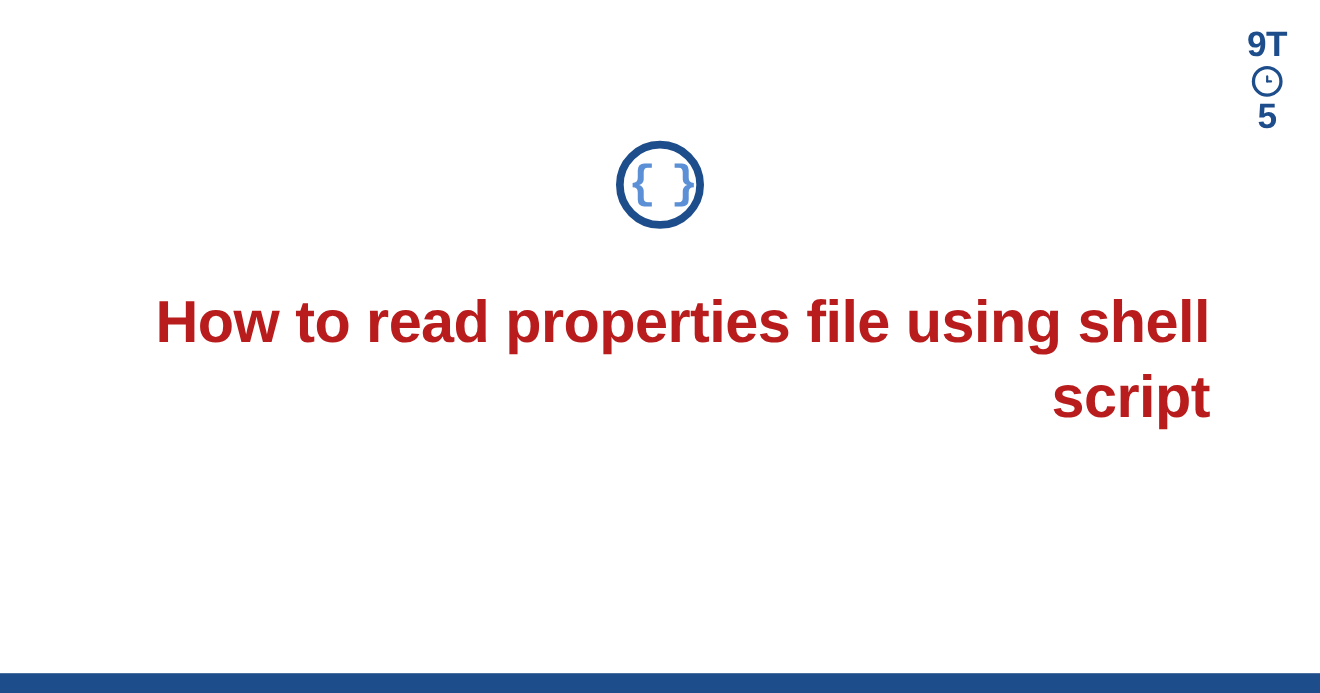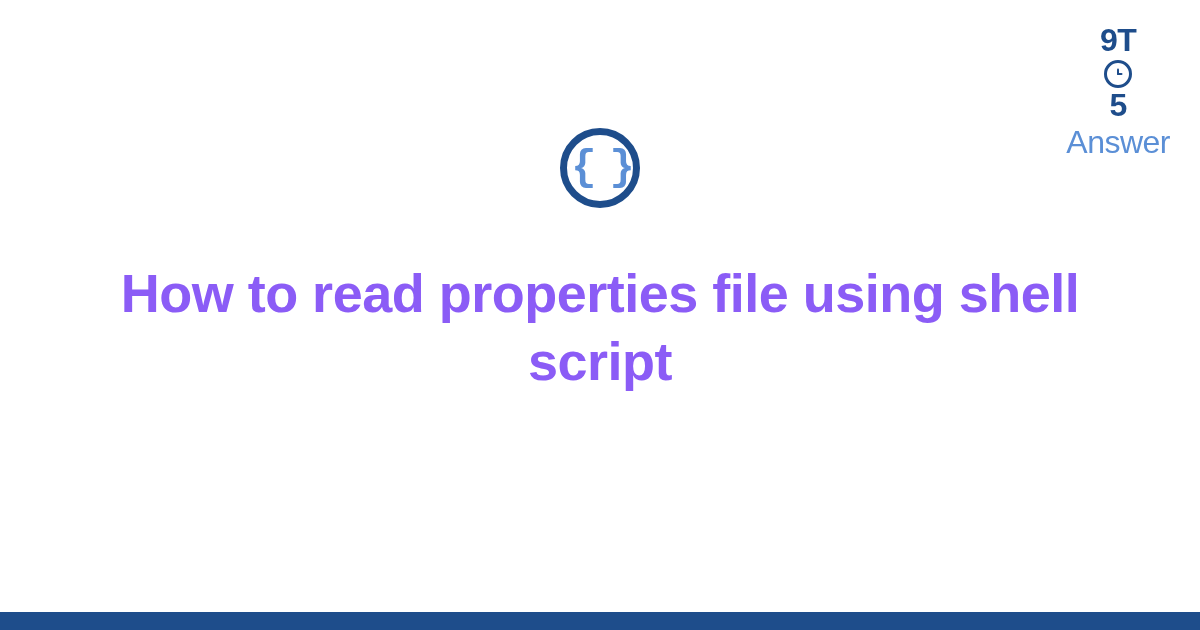--- a/index.html
+++ b/index.html
@@ -75,22 +75,22 @@
       color: #5b8fd6;
       font-size: 42px;
       font-weight: 700;
       font-family: 'Courier New', monospace;
       letter-spacing: -6px;
       line-height: 1;
     }
     .title {
       font-size: 54px;
       font-weight: 700;
-      color: #8b5cf6;
-      text-align: center;
+      color: #b91c1c;
+      text-align: right;
       line-height: 1.25;
       max-width: 1000px;
       letter-spacing: -0.5px;
     }
     .footer-bar {
       position: absolute;
       bottom: 0;
       left: 0;
       right: 0;
       height: 18px;
@@ -102,21 +102,20 @@
 
 <div class="logo">
   <span class="logo-9t">9T</span>
   <span class="logo-o">
     <svg width="14" height="14" viewBox="0 0 14 14">
       <line x1="7" y1="7" x2="7" y2="2.5" stroke="#1e4d8b" stroke-width="2" stroke-linecap="round"></line>
       <line x1="7" y1="7" x2="10.5" y2="7" stroke="#1e4d8b" stroke-width="2" stroke-linecap="round"></line>
     </svg>
   </span>
   <span class="logo-5">5</span>
-  <span class="logo-answer">Answer</span>
 </div>
 
 <div class="content">
   <div class="icon-wrapper">
     <span class="icon-braces">{ }</span>
   </div>
   <h1 class="title">How to read properties file using shell script</h1>
 </div>
 
 <div class="footer-bar"></div>

